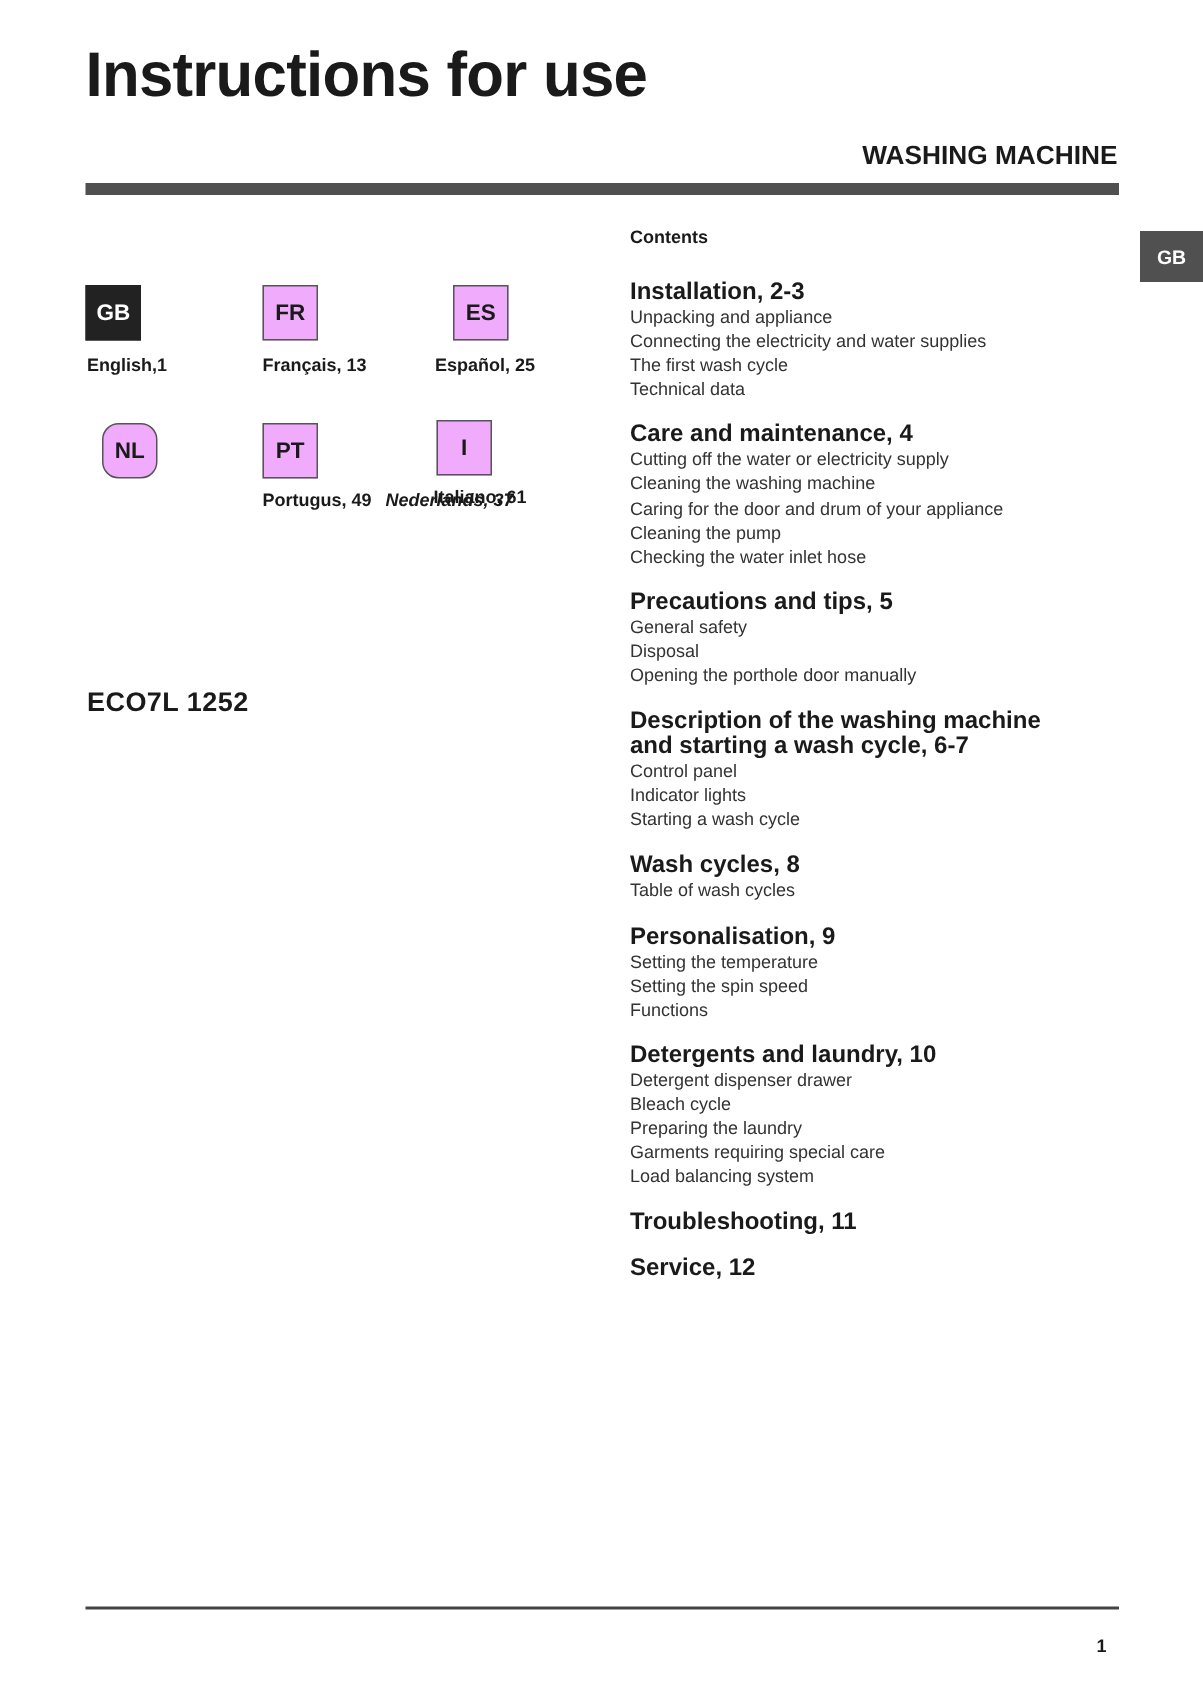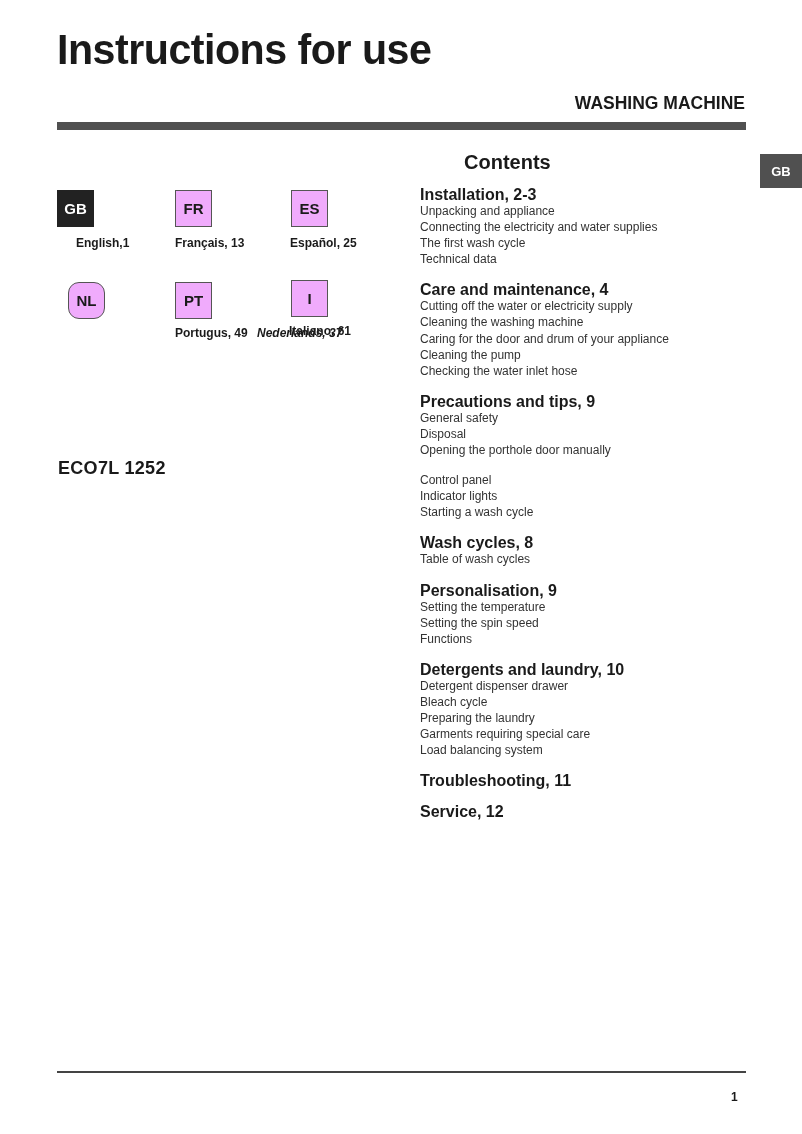--- a/index.html
+++ b/index.html
@@ -7,43 +7,43 @@
       font-family: "Liberation Sans", "DejaVu Sans", sans-serif; color: #1a1a1a; }
     .abs { position: absolute; }
     .title { left: 57px; top: 26px; font-size: 42px; font-weight: bold; letter-spacing: -0.5px; color: #1a1a1a; transform: scaleX(0.98); transform-origin: left; white-space: nowrap; }
     .subtitle { right: 57px; top: 93px; font-size: 17.5px; font-weight: bold; color: #1a1a1a; white-space: nowrap; }
     .topbar { left: 57px; top: 122px; width: 689px; height: 8px; background: #505050; }
     .sidetab { left: 760px; top: 154px; width: 42px; height: 34px; background: #505050; color: #fff; font-weight: bold; font-size: 13px; display: flex; align-items: center; justify-content: center; }
     .langbox { width: 37px; height: 37px; border: 1px solid #555; box-sizing: border-box; display: flex; align-items: center; justify-content: center; font-weight: bold; font-size: 15px; color: #1a1a1a; background: #f0abfc; }
     .langbox.active { background: #222; color: #fff; border-color: #222; }
     .langlabel { font-size: 12px; font-weight: bold; color: #1a1a1a; white-space: nowrap; }
     .model { left: 58px; top: 458px; font-size: 18px; font-weight: bold; color: #1a1a1a; letter-spacing: 0.3px; }
-    .contents-title { left: 420px; top: 151px; font-size: 20px; font-weight: bold; color: #1a1a1a; margin-left: 44px; }
+    .contents-title { left: 420px; top: 151px; font-size: 12px; font-weight: bold; color: #1a1a1a; }
     .toc { left: 420px; top: 186px; width: 330px; }
     .section { margin-bottom: 14px; }
     .section h3 { margin: 0; font-size: 16px; font-weight: bold; line-height: 17px; color: #1a1a1a; }
     .section .item { font-size: 12px; line-height: 16.1px; color: #333; }
     .footrule { left: 57px; top: 1071px; width: 689px; height: 2px; background: #444; }
     .pagenum { left: 731px; top: 1090px; font-size: 12px; font-weight: bold; color: #1a1a1a; }
   </style>
 </head>
 <body>
 
 <div class="abs title">Instructions for use</div>
 <div class="abs subtitle">WASHING MACHINE</div>
 <div class="abs topbar"></div>
 <div class="abs sidetab">GB</div>
 
 <div class="abs langbox active" style="left:57px;top:190px;">GB</div>
-<div class="abs langlabel" style="left:58px;top:236px;margin-left:18px;">English,1</div>
+<div class="abs langlabel" style="left:58px;top:236px;">English,1</div>
 
 <div class="abs langbox" style="left:175px;top:190px;">FR</div>
 <div class="abs langlabel" style="left:175px;top:236px;">Français, 13</div>
 
-<div class="abs langbox" style="left:291px;top:190px;text-align:right;">ES</div>
+<div class="abs langbox" style="left:302px;top:190px;text-align:right;">ES</div>
 <div class="abs langlabel" style="left:290px;top:236px;">Español, 25</div>
 
 <div class="abs langbox" style="left:68px;top:282px;border-radius:11px;">NL</div>
 
 <div class="abs langbox" style="left:175px;top:282px;">PT</div>
 <div class="abs langlabel" style="left:175px;top:326px;">Portugus, 49</div>
 <div class="abs langlabel" style="left:257px;top:326px;font-style:italic;">Nederlands, 37</div>
 
 <div class="abs langbox" style="left:291px;top:280px;">I</div>
 <div class="abs langlabel" style="left:289px;top:324px;">Italiano, 61</div>
@@ -61,26 +61,27 @@
   </div>
   <div class="section">
     <h3>Care and maintenance, 4</h3>
     <div class="item">Cutting off the water or electricity supply</div>
     <div class="item">Cleaning the washing machine</div>
     <div class="item">Caring for the door and drum of your appliance</div>
     <div class="item">Cleaning the pump</div>
     <div class="item">Checking the water inlet hose</div>
   </div>
   <div class="section">
-    <h3>Precautions and tips, 9</h3>
+    <h3>Precautions and tips, 5</h3>
     <div class="item">General safety</div>
     <div class="item">Disposal</div>
     <div class="item">Opening the porthole door manually</div>
   </div>
   <div class="section">
+    <h3><span>Description of the washing machine</span><br><span>and starting a wash cycle, 6-7</span></h3>
     <div class="item">Control panel</div>
     <div class="item">Indicator lights</div>
     <div class="item">Starting a wash cycle</div>
   </div>
   <div class="section">
     <h3>Wash cycles, 8</h3>
     <div class="item">Table of wash cycles</div>
   </div>
   <div class="section">
     <h3>Personalisation, 9</h3>

